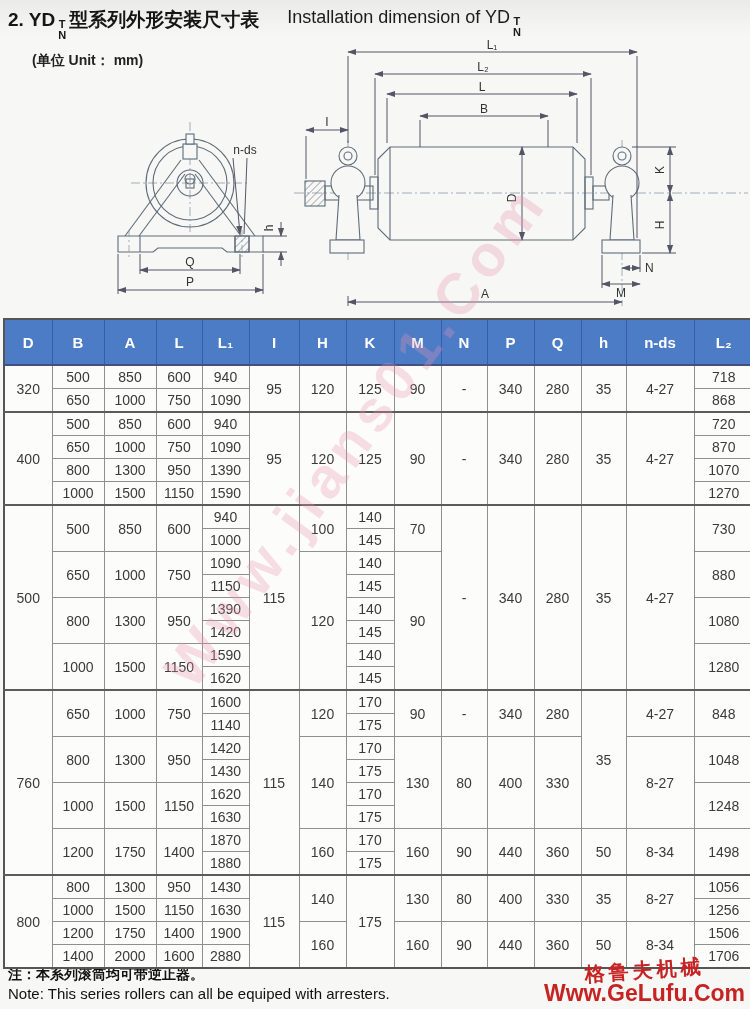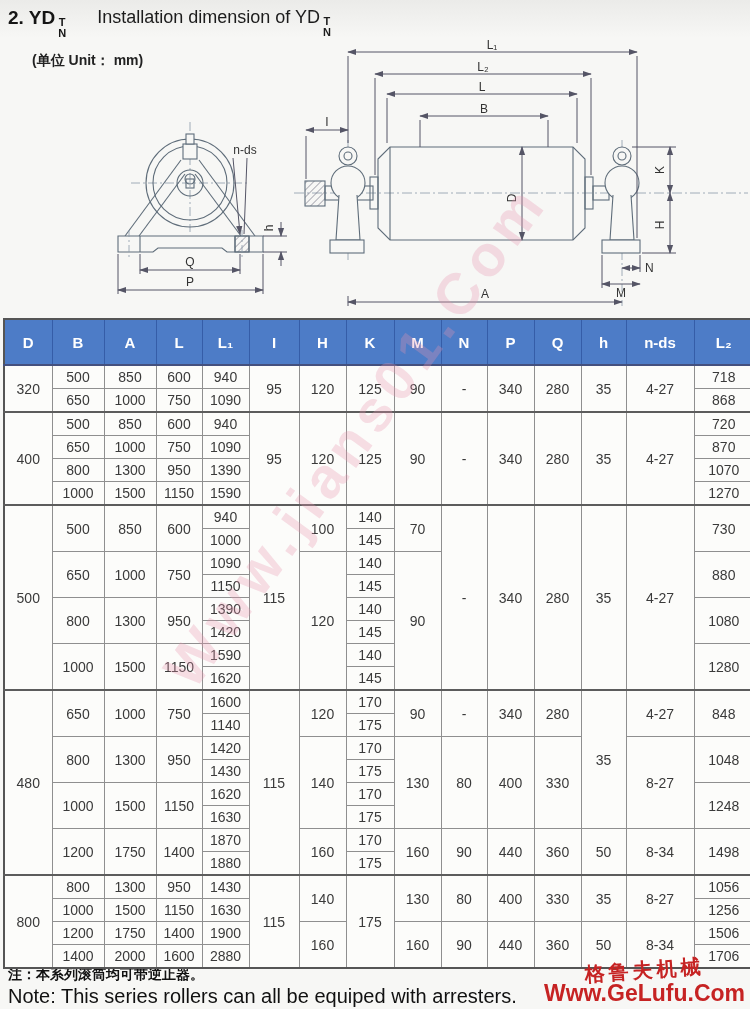--- a/index.html
+++ b/index.html
@@ -23,36 +23,36 @@
   .tblwrap{position:absolute;left:3px;top:318px;z-index:2;}
   table{border-collapse:collapse;table-layout:fixed;width:744px;background:#fcfcfa;}
   th{height:42px;font-size:15px;font-weight:bold;color:#fff;border:1px solid #355da8;}
   td{height:22px;text-align:center;vertical-align:middle;font-size:14px;color:#3a3a3a;
      border:1px solid #8f8f8f;padding:0;background:transparent;}
   tr.gs td{border-top:2px solid #5c5c5c;}
   table{border:2px solid #555;}
   thead tr th{border-bottom:2px solid #44507e;}
   
   .note-zh{position:absolute;left:8px;top:966px;font-size:14px;font-weight:bold;color:#111;}
-  .note-en{position:absolute;left:8px;top:985px;font-size:20px;color:#111;}
+  .note-en{position:absolute;left:8px;top:985px;font-size:15px;color:#111;}
   
   .brand{position:absolute;right:5px;bottom:3px;text-align:center;font-weight:bold;line-height:1.1;z-index:6;}
   .brand .b1{font-size:20px;letter-spacing:4px;transform:rotate(-4deg);display:block;}
   .brand .b2{font-size:23px;display:block;}
 </style>
 </head>
 <body>
 
 <div class="page">
 
   <div class="title">
     <span class="zh"><span>2. YD</span><span class="stack">
           <span>T</span>
           <span>N</span>
-        </span></span>
+        </span><span>型系列外形安装尺寸表</span></span>
     <span class="en"><span>Installation dimension of YD</span><span class="stack">
           <span>T</span>
           <span>N</span>
         </span></span>
   </div>
   <div class="unit">(单位 Unit： mm)</div>
 
   <svg style="left:35px;top:58px;" width="265" height="255" viewBox="0 0 265 255">
     <defs>
       <pattern id="fh" width="5" height="5" patternTransform="rotate(45)" patternUnits="userSpaceOnUse">
@@ -334,21 +334,21 @@
             <td rowspan="2">1150</td>
             <td>1590</td>
             <td>140</td>
             <td rowspan="2">1280</td>
           </tr>
           <tr>
             <td>1620</td>
             <td>145</td>
           </tr>
           <tr class="gs">
-            <td rowspan="8">480</td>
+            <td rowspan="8">760</td>
             <td rowspan="2">650</td>
             <td rowspan="2">1000</td>
             <td rowspan="2">750</td>
             <td>1600</td>
             <td rowspan="8">115</td>
             <td rowspan="2">120</td>
             <td>170</td>
             <td rowspan="2">90</td>
             <td rowspan="2">-</td>
             <td rowspan="2">340</td>

